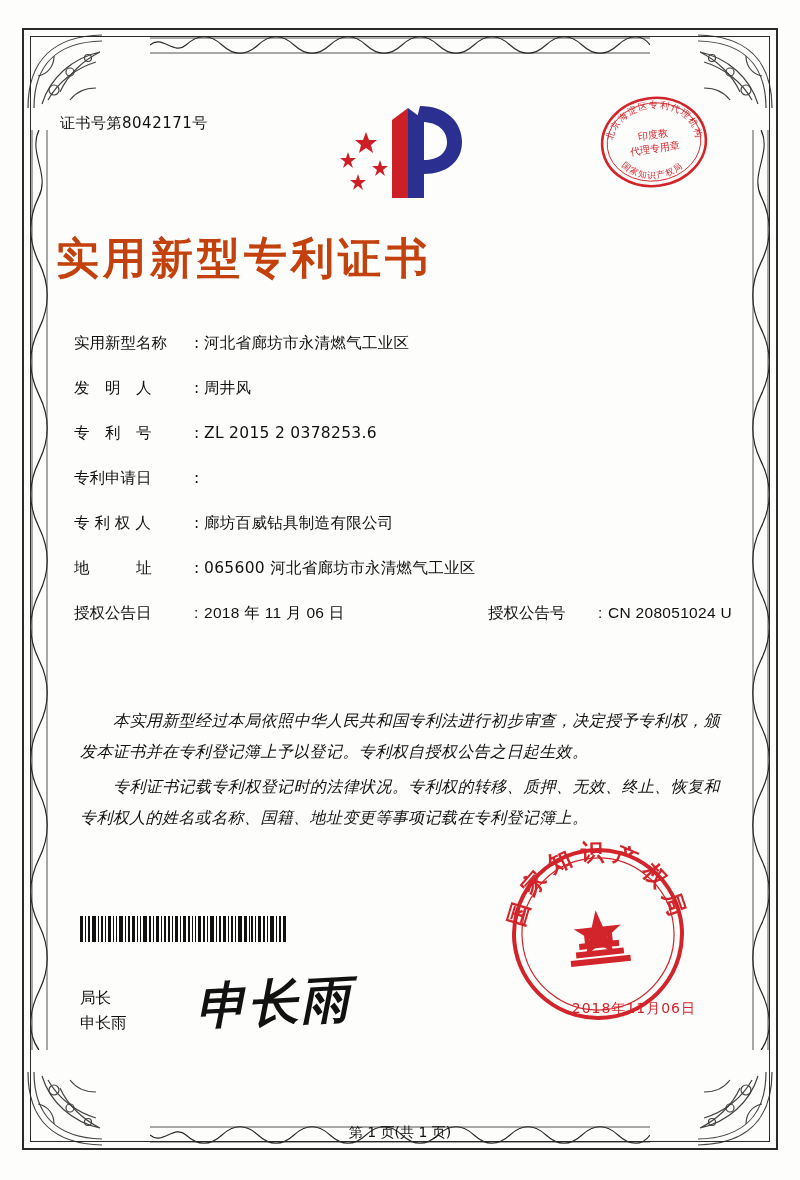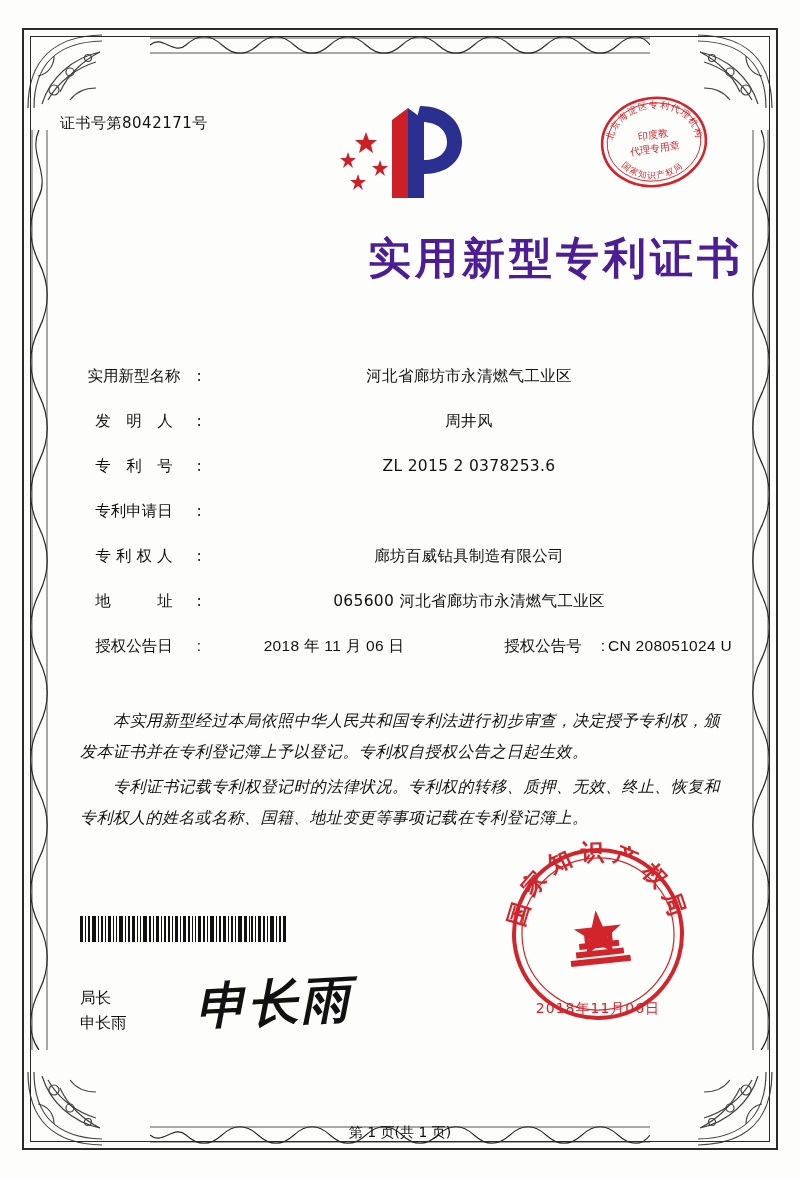--- a/index.html
+++ b/index.html
@@ -98,34 +98,33 @@
     position: absolute;
     right: 28px; top: 10px;
     width: 124px; height: 124px;
   }
   .stamp-top svg { width:100%;height:100%;display:block; }
 
   
   .doc-title {
     position: absolute;
     left: 0; right: 0; top: 160px;
-    text-align: right;
+    text-align: left;
     font-size: 43px;
     font-weight: bold;
     letter-spacing: 4px;
-    color: #4c1d95;
+    color: #c2410c;
     font-family: "DejaVu Sans", sans-serif;
   }
 
   
   .fields {
     position: absolute;
-    left: 18px; top: 296px;
+    left: 18px; top: 263px;
     width: 660px;
-    text-align: center;
   }
   .field-row {
     display: flex;
     align-items: baseline;
     margin-bottom: 24px;
     font-size: 15.5px;
     font-family: "DejaVu Sans", sans-serif;
     color: #111;
   }
   .field-label {
@@ -200,21 +199,21 @@
   .seal-bottom {
     position: absolute;
     right: 48px; bottom: 78px;
     width: 196px; height: 196px;
   }
   .seal-bottom svg { width:100%;height:100%;display:block; }
   .seal-date {
     position: absolute;
     right: 48px; bottom: 92px;
     width: 196px;
-    text-align: center;
+    text-align: right;
     color: #d2242b;
     font-size: 14px;
     font-family: "DejaVu Sans", sans-serif;
     letter-spacing: 1px;
   }
 
   
   .footer {
     position: absolute;
     left: 0; right: 0; bottom: 38px;

